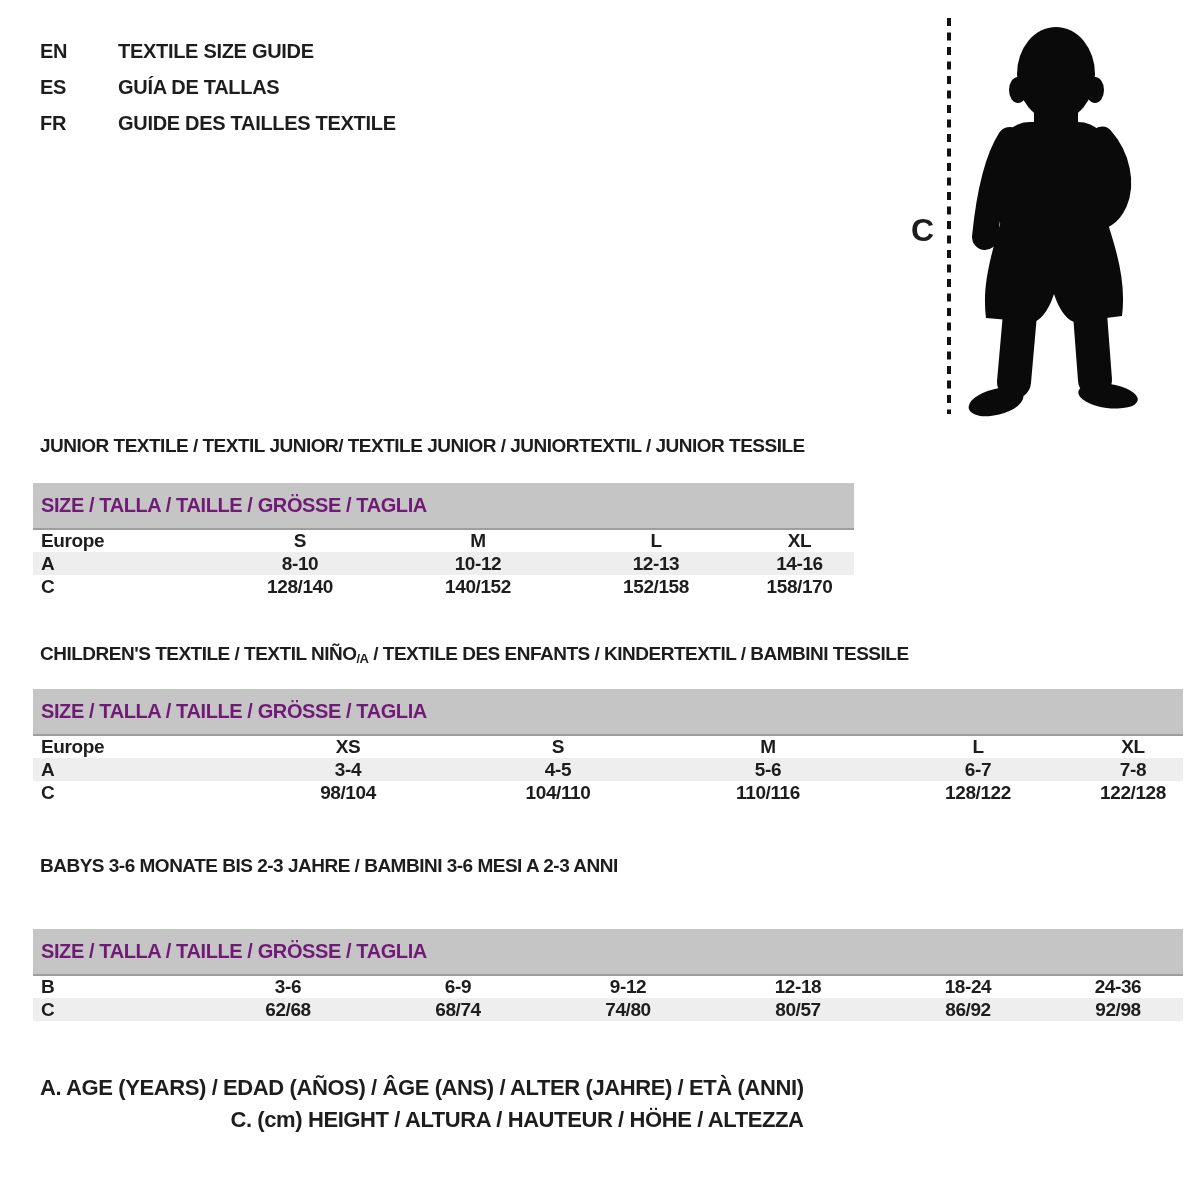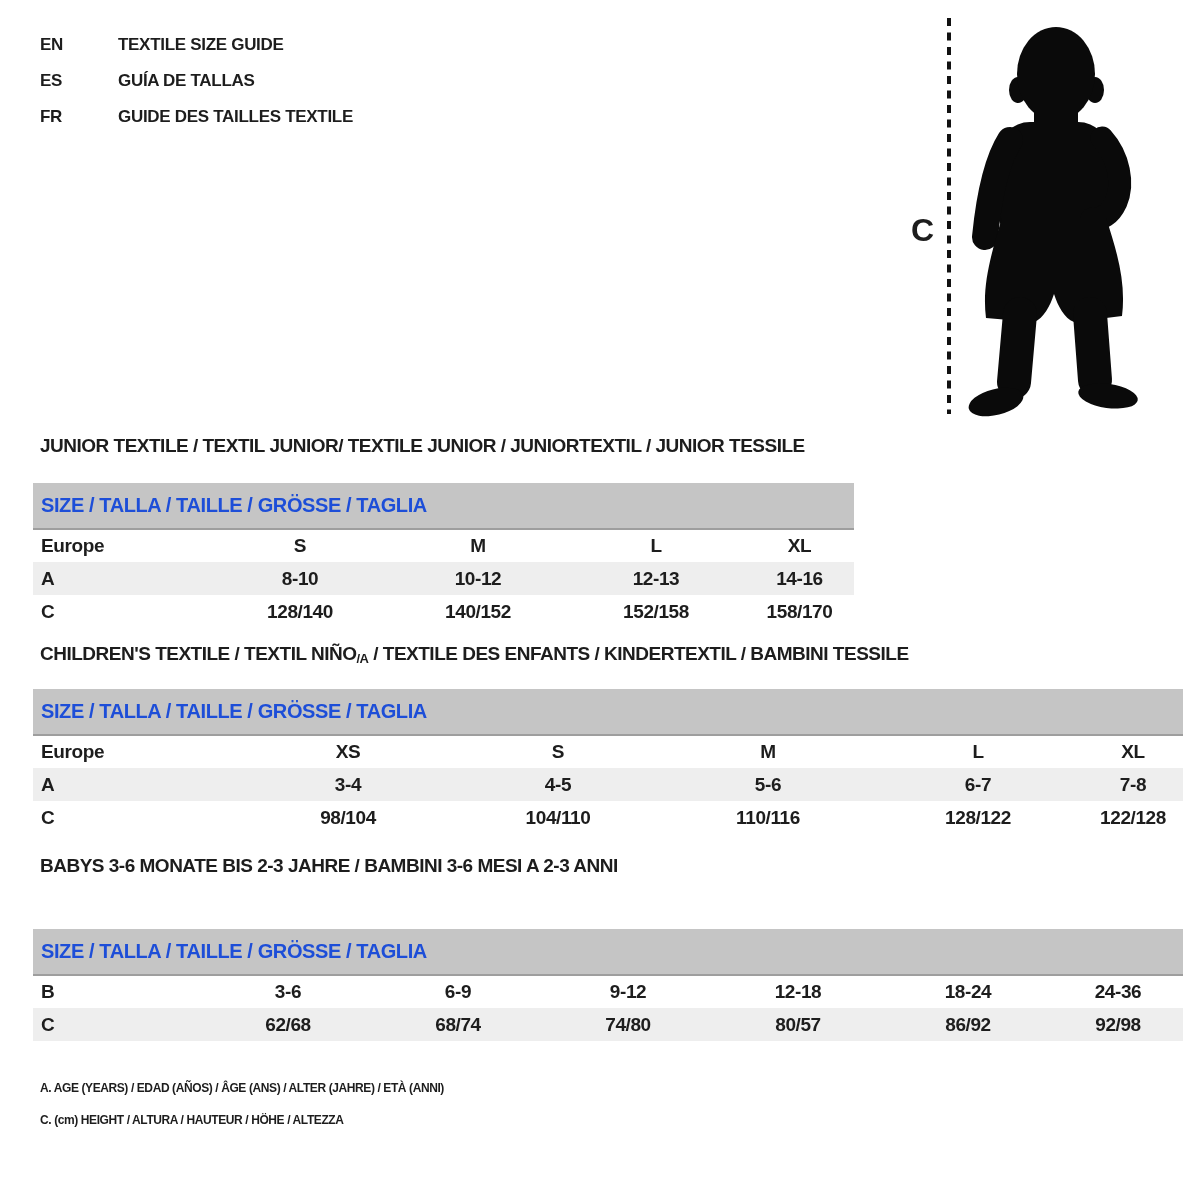--- a/index.html
+++ b/index.html
@@ -12,61 +12,61 @@
   *{box-sizing:border-box;}
   html,body{margin:0;padding:0;}
   body{
     width:1200px;height:1200px;background:#ffffff;position:relative;
     font-family:"Liberation Sans", sans-serif;font-weight:bold;color:var(--ink);
     overflow:hidden;
   }
   .abs{position:absolute;}
 
   
-  .lang-list{left:40px;top:27px;font-size:17px;line-height:36px;letter-spacing:-0.3px;}
+  .lang-list{left:40px;top:33px;font-size:20px;line-height:36px;letter-spacing:-0.3px;}
   .lang-row{display:flex;}
   .lang-code{width:78px;flex:0 0 78px;}
   .lang-label{white-space:nowrap;}
 
   
   .figure{left:905px;top:14px;width:260px;height:412px;}
   .dash-line{position:absolute;left:40px;top:0;}
   .c-label{position:absolute;left:6px;top:198px;font-size:32px;letter-spacing:-1px;}
   .silhouette{position:absolute;left:63px;top:8px;}
 
   
   .sec-title{font-size:19px;letter-spacing:-0.5px;white-space:nowrap;}
   .sub-a{font-size:13px;vertical-align:-3px;letter-spacing:-0.5px;}
   .babies-title{line-height:31px;}
 
   
   table.size-table{border-collapse:collapse;table-layout:fixed;position:absolute;
     font-size:19px;letter-spacing:-0.4px;}
   .size-table th.size-bar{
-    background:var(--bar-bg);color:#1d4ed8;text-align:left;font-size:20px;
+    background:var(--bar-bg);color:#701a75;text-align:left;font-size:20px;
     height:46px;padding:0 0 0 8px;border-bottom:2px solid var(--bar-edge);
     font-weight:bold;letter-spacing:-0.4px;
   }
-  .size-table td{height:33px;text-align:center;padding:0;font-weight:bold;}
+  .size-table td{height:23px;text-align:center;padding:0;font-weight:bold;}
   .size-table td.rowlabel{text-align:left;padding-left:8px;}
   .size-table tr.shade td{background:var(--row-shade);}
 
   .t-junior{left:33px;top:483px;width:821px;}
   .t-junior col.c-label{width:109px;} .t-junior col.c-data{width:178px;}
   .t-children{left:33px;top:689px;width:1150px;}
   .t-children col.c-label{width:100px;} .t-children col.c-data{width:210px;}
   .t-babies{left:33px;top:929px;width:1150px;}
   .t-babies col.c-label{width:130px;} .t-babies col.c-data{width:170px;}
 
   .title-junior{left:40px;top:435px;}
   .title-children{left:40px;top:643px;}
   .title-babies{left:40px;top:850px;}
 
   
-  .legend{left:40px;top:1072px;font-size:12px;line-height:32px;letter-spacing:-0.4px;white-space:nowrap;}
+  .legend{left:40px;top:1072px;font-size:22px;line-height:32px;letter-spacing:-0.4px;white-space:nowrap;text-align:right;}
 </style>
 </head>
 <body>
 
 <div class="abs lang-list">
   <div class="lang-row">
     <span class="lang-code">EN</span>
     <span class="lang-label">TEXTILE SIZE GUIDE</span>
   </div>
   <div class="lang-row">

